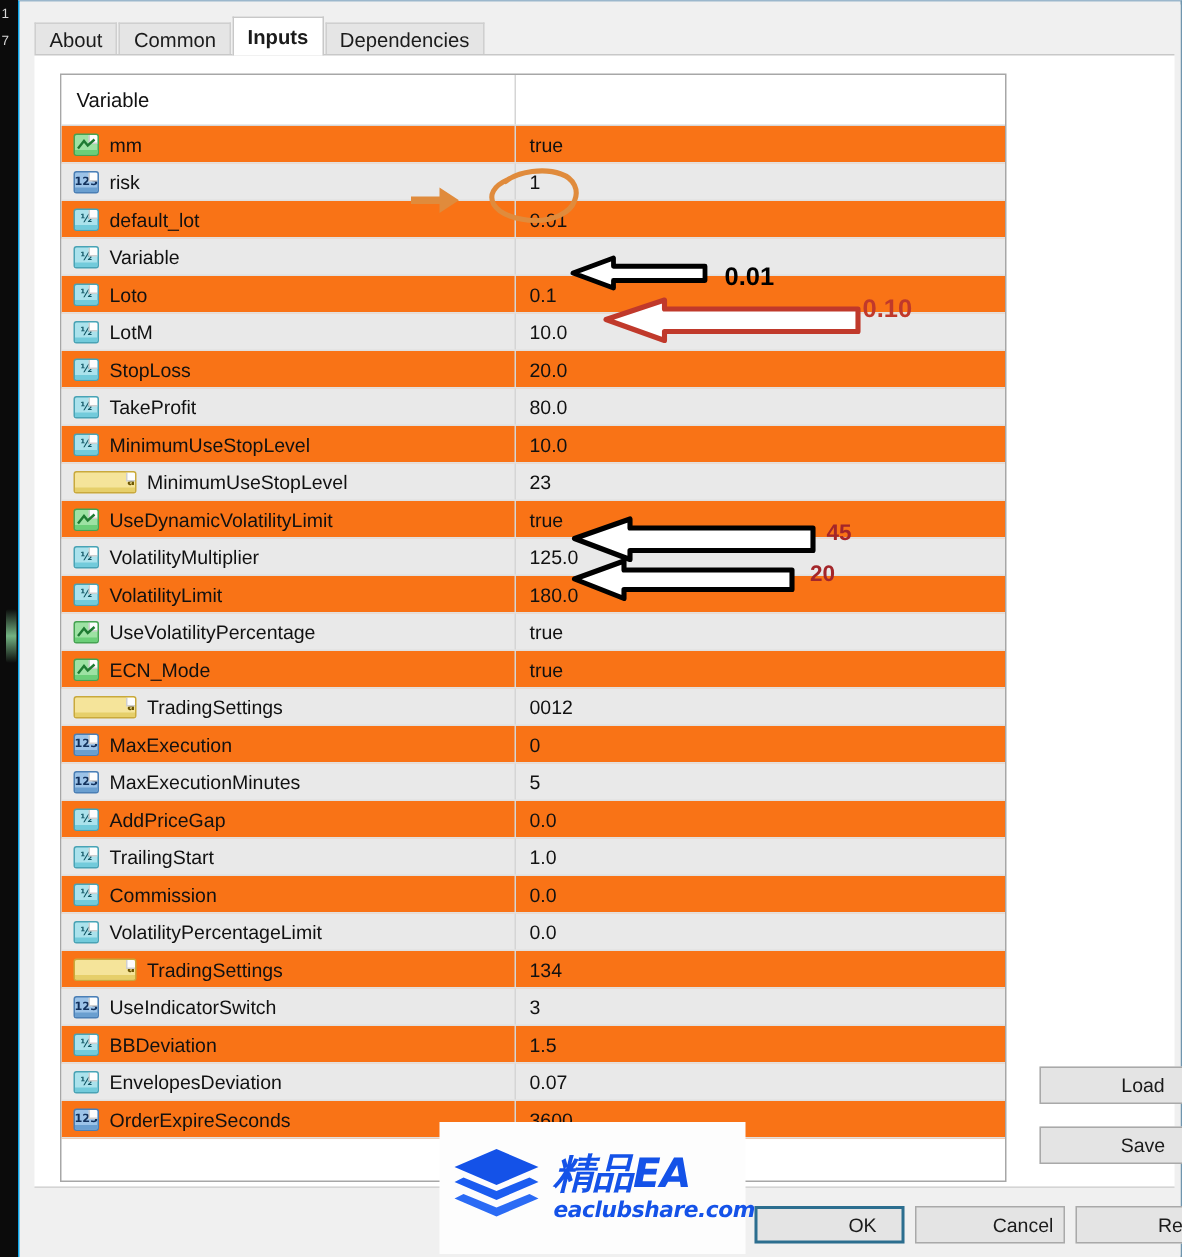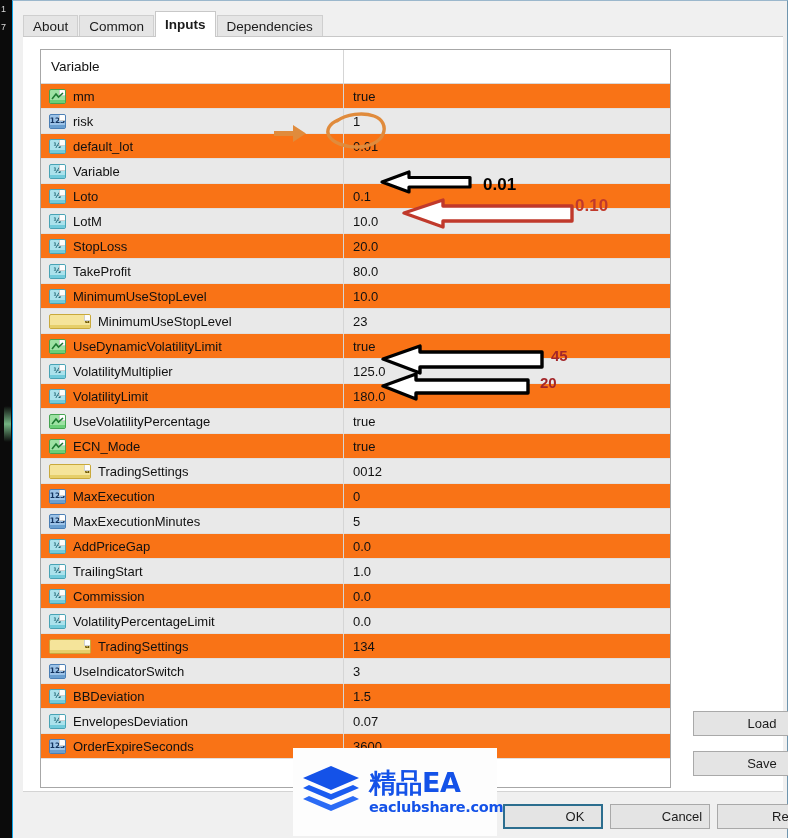--- a/index.html
+++ b/index.html
@@ -219,21 +219,21 @@
   #watermark {
     position: absolute;
     left: 293px; top: 748px;
     width: 204px; height: 88px;
     background: #fdfdfd;
     z-index: 60;
     display: flex; align-items: center;
     padding-left: 8px;
   }
   #wm-logo { width: 62px; height: 58px; flex: 0 0 auto; }
-  #wm-txt { margin-left: 6px; }
+  #wm-txt { margin-left: 6px; font-style: italic; }
   #wm-cn {
     font-size: 27px; font-weight: bold; color: #1452e8;
     font-family: "DejaVu Sans", sans-serif; line-height: 1.05;
     letter-spacing: -0.5px;
   }
   #wm-url {
     font-size: 14.5px; font-weight: bold; color: #1452e8;
     font-family: "DejaVu Sans", sans-serif; letter-spacing: -0.3px;
     margin-top: 1px;
   }

